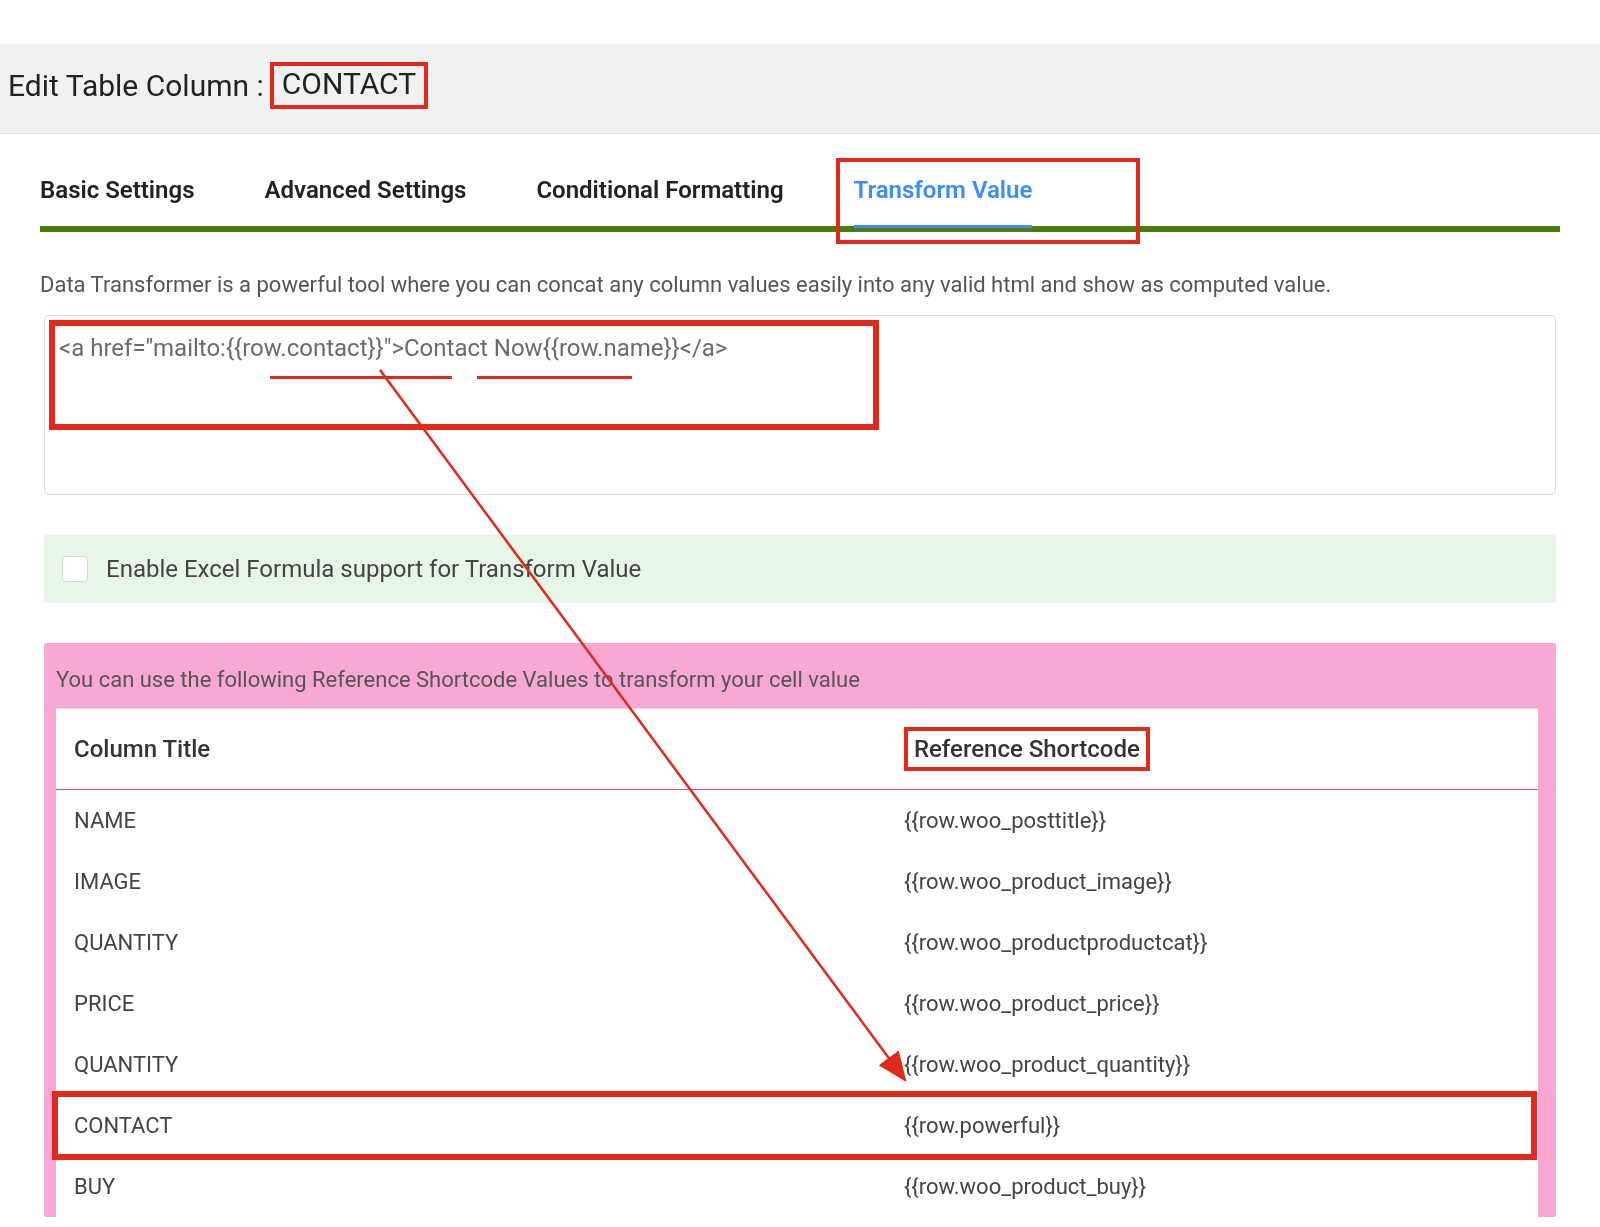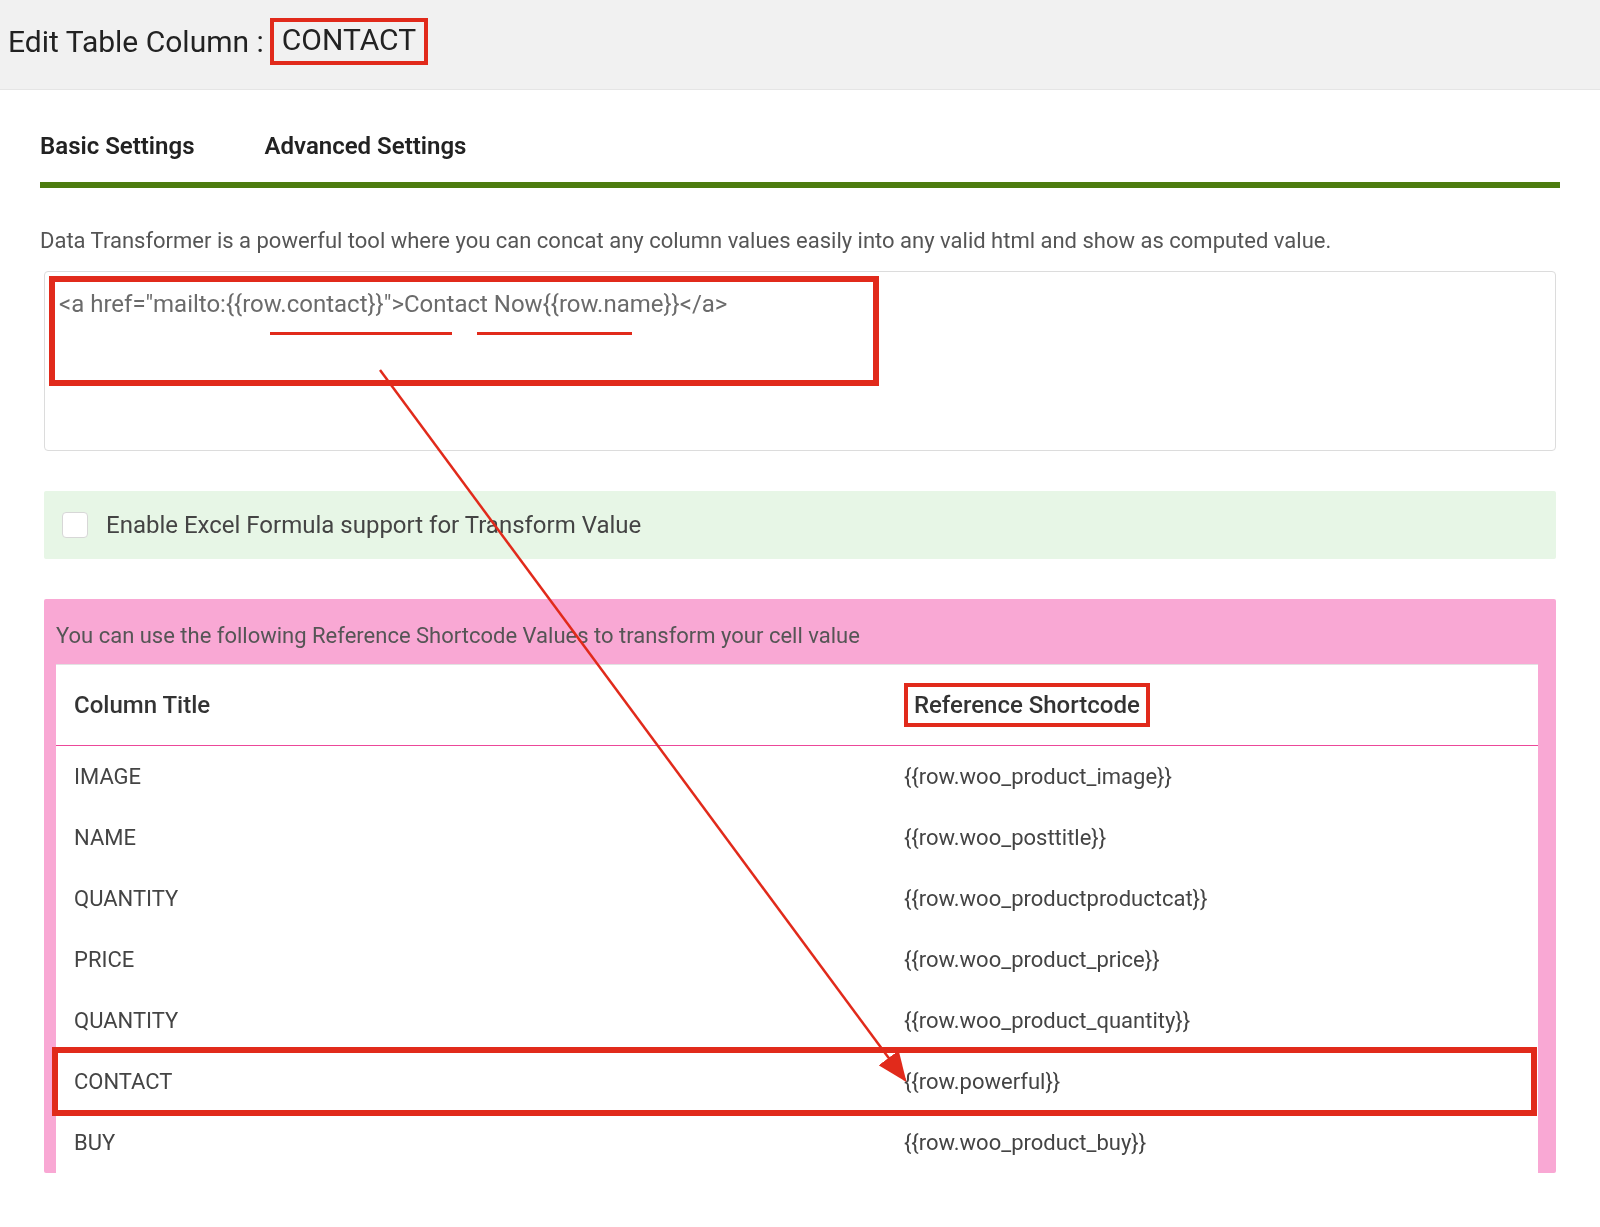--- a/index.html
+++ b/index.html
@@ -7,20 +7,21 @@
     font-family: -apple-system, BlinkMacSystemFont, "Segoe UI", Roboto, Helvetica, Arial, sans-serif;
     background: #ffffff;
     color: #222;
     width: 1600px;
     font-size: 20px;
   }
   .header-bar {
     background: #f1f1f1;
     padding: 18px 8px 24px 8px;
     border-bottom: 1px solid #e5e5e5;
+    margin-top: 44px;
   }
   .header-title {
     font-size: 30px;
     color: #222;
     font-weight: 400;
     display: inline-flex;
     align-items: center;
   }
   .header-prefix { padding-right: 6px; }
   .header-colname {
@@ -174,20 +175,25 @@
   <div class="header-title">
     <span class="header-prefix">Edit Table Column :</span>
     <span class="header-colname">CONTACT</span>
   </div>
 </div>
 
 <div class="tabs-wrap">
   <div class="tabs">
     <div class="tab">Basic Settings</div>
     <div class="tab">Advanced Settings</div>
+    <div class="tab">Conditional Formatting</div>
+    <div class="tab active" style="position:relative;">
+      <span>Transform Value</span>
+      <span class="tab-highlight"></span>
+    </div>
   </div>
 </div>
 
 <div class="description">Data Transformer is a powerful tool where you can concat any column values easily into any valid html and show as computed value.</div>
 
 <div class="textarea-wrap" style="position:relative;">
   <span class="textarea-highlight"></span>
   <span class="underline-1"></span>
   <span class="underline-2"></span>
   <div class="textarea-content">&lt;a href="mailto:{{row.contact}}"&gt;Contact Now{{row.name}}&lt;/a&gt;</div>
@@ -213,26 +219,26 @@
     <thead>
       <tr>
         <th style="width:56%;">Column Title</th>
         <th>
           <span class="th-shortcode-inner">Reference Shortcode</span>
         </th>
       </tr>
     </thead>
     <tbody id="shortcode-body">
         <tr>
+          <td style="position: relative;">NAME</td>
+          <td>{{row.woo_posttitle}}</td>
+        </tr>
+        <tr>
           <td style="position: relative;">IMAGE</td>
           <td>{{row.woo_product_image}}</td>
-        </tr>
-        <tr>
-          <td style="position: relative;">NAME</td>
-          <td>{{row.woo_posttitle}}</td>
         </tr>
         <tr>
           <td style="position: relative;">QUANTITY</td>
           <td>{{row.woo_productproductcat}}</td>
         </tr>
         <tr>
           <td style="position: relative;">PRICE</td>
           <td>{{row.woo_product_price}}</td>
         </tr>
         <tr>

